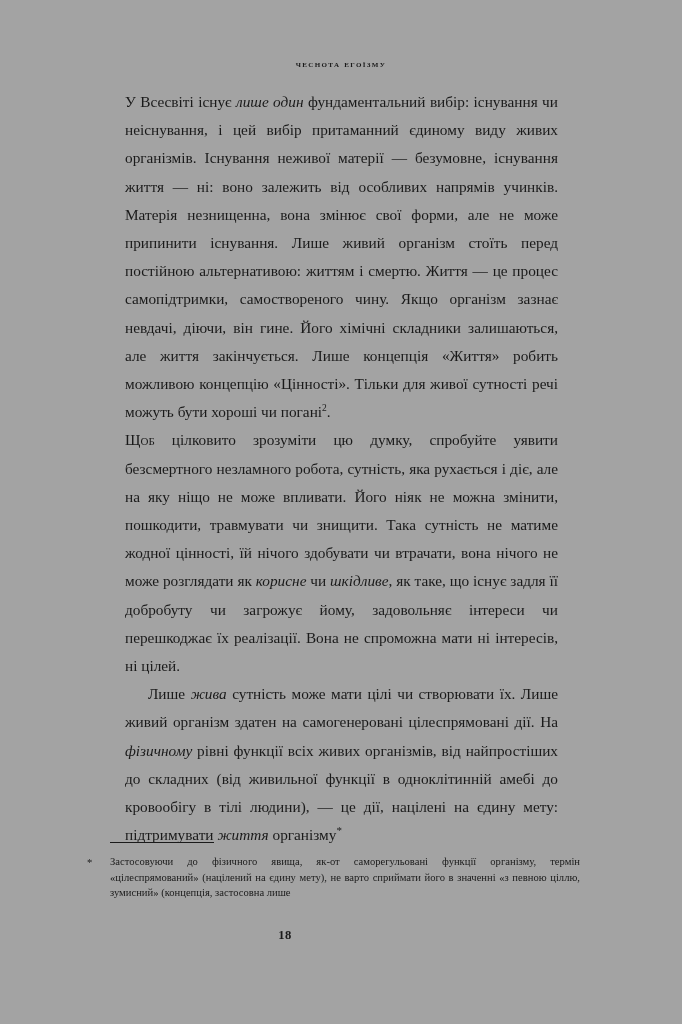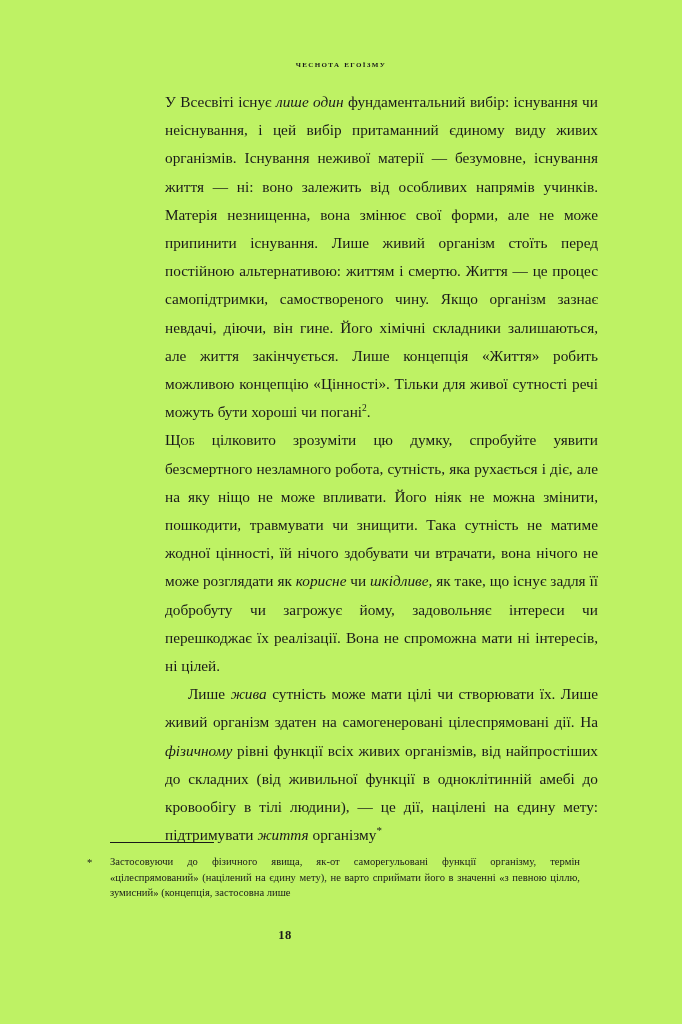--- a/index.html
+++ b/index.html
@@ -9,21 +9,21 @@
   }
   body {
     font-family: "Liberation Serif", "DejaVu Serif", serif;
     color: #1a1a1a;
   }
   .page {
     position: relative;
     width: 682px;
     height: 1024px;
     margin: 0 auto;
-    background: #bef264;
+    background: #a3a3a3;
     overflow: hidden;
     box-sizing: border-box;
     padding-left: 48px;
   }
 
   
   .running-head {
     position: absolute;
     top: 58px;
     left: 0;
@@ -36,21 +36,20 @@
     color: #1a1a1a;
     font-weight: 600;
   }
 
   
   .textblock {
     position: absolute;
     top: 88px;
     left: 125px;
     width: 433px;
-    margin-left: 40px;
   }
 
   p.body {
     margin: 0;
     font-size: 15.3px;
     line-height: 28.2px;
     text-align: justify;
     text-justify: inter-word;
     hyphens: manual;
     color: #1a1a1a;

